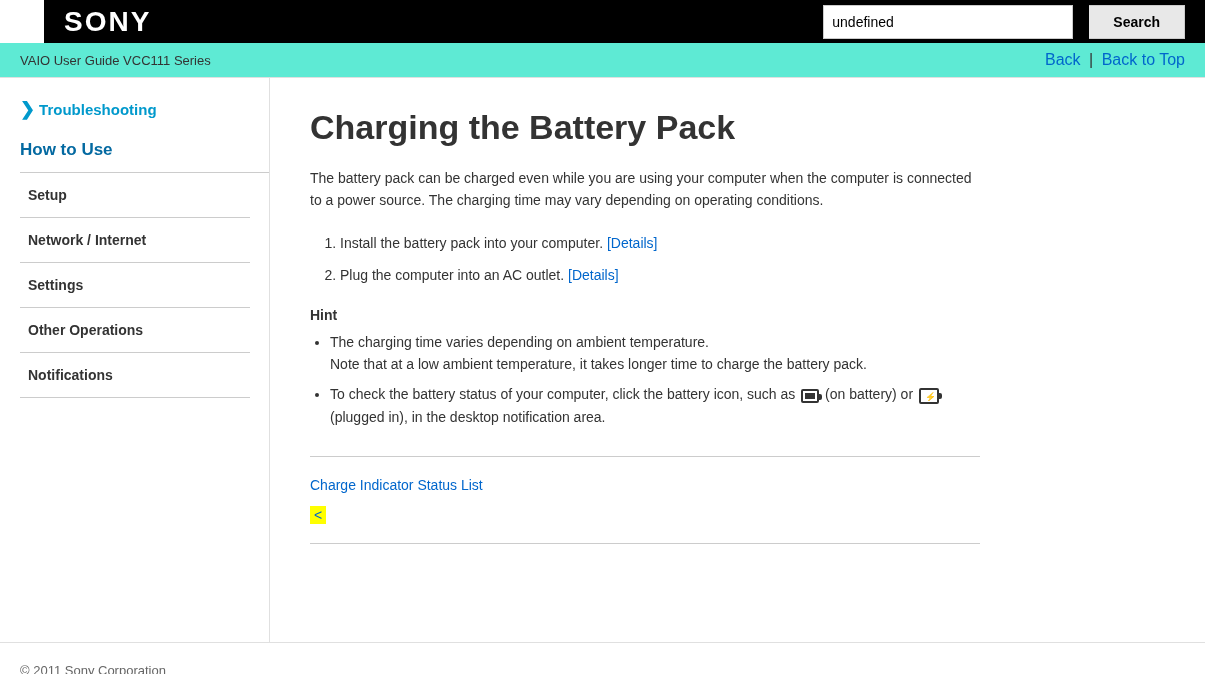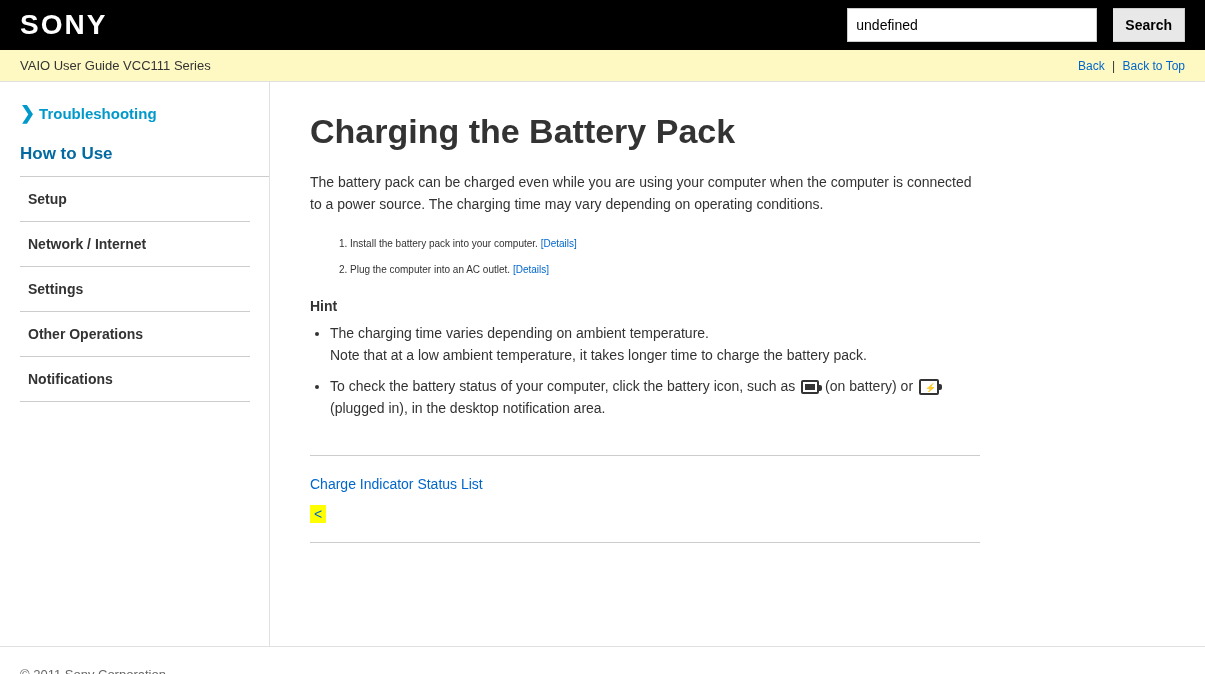--- a/index.html
+++ b/index.html
@@ -1,25 +1,26 @@
 <!DOCTYPE html>
 <html><head>
   <meta charset="utf-8">
   <style>
     * { margin: 0; padding: 0; box-sizing: border-box; }
     body { font-family: Arial, sans-serif; font-size: 14px; color: #333; background: #fff; }
 
     
     .header {
       background: #000;
-      height: 50px;
+      height: 43px;
       display: flex;
       align-items: center;
       justify-content: space-between;
       padding: 0 20px;
+      margin-left: 44px;
     }
     .header-logo {
       color: #fff;
       font-size: 28px;
       font-weight: bold;
       font-family: Arial, sans-serif;
       letter-spacing: 2px;
     }
     .header-search {
       display: flex;
@@ -29,40 +30,40 @@
     .search-input {
       width: 250px;
       height: 34px;
       border: 1px solid #ccc;
       padding: 0 8px;
       font-size: 14px;
       outline: none;
     }
     .search-button {
       height: 34px;
-      padding: 0 12px;
+      padding: 0 24px;
       background: #e8e8e8;
       border: 1px solid #ccc;
       border-left: none;
       cursor: pointer;
       font-size: 14px;
       font-weight: bold;
     }
 
     
     .breadcrumb-bar {
       display: flex;
       justify-content: space-between;
       align-items: center;
       padding: 8px 20px;
-      background: #fef9c3;
+      background: #5eead4;
       border-bottom: 1px solid #e0e0e0;
     }
     .breadcrumb-text { font-size: 13px; color: #333; }
-    .breadcrumb-nav { font-size: 12px; padding-left: 32px; }
+    .breadcrumb-nav { font-size: 16px; padding-left: 32px; }
     .breadcrumb-nav a { color: #0066cc; text-decoration: none; }
     .breadcrumb-sep { color: #333; margin: 0 4px; }
 
     
     .main-layout {
       display: flex;
       min-height: calc(100vh - 110px);
     }
 
     
@@ -126,27 +127,26 @@
       font-size: 14px;
       line-height: 1.6;
       margin-bottom: 20px;
     }
     .content-steps {
       margin-left: 30px;
       margin-bottom: 20px;
     }
     .content-steps li {
       margin-bottom: 10px;
-      font-size: 10px;
+      font-size: 14px;
       line-height: 1.6;
-      margin-left: 10px;
     }
     .content-steps li a { color: #0066cc; text-decoration: none; }
 
-    .hint-section { margin-bottom: 36px; }
+    .hint-section { margin-bottom: 28px; }
     .hint-title { font-weight: bold; font-size: 14px; margin-bottom: 8px; }
     .hint-list { margin-left: 20px; }
     .hint-list li {
       font-size: 14px;
       line-height: 1.6;
       margin-bottom: 8px;
       list-style-type: disc;
     }
 
     .battery-icon-on {

